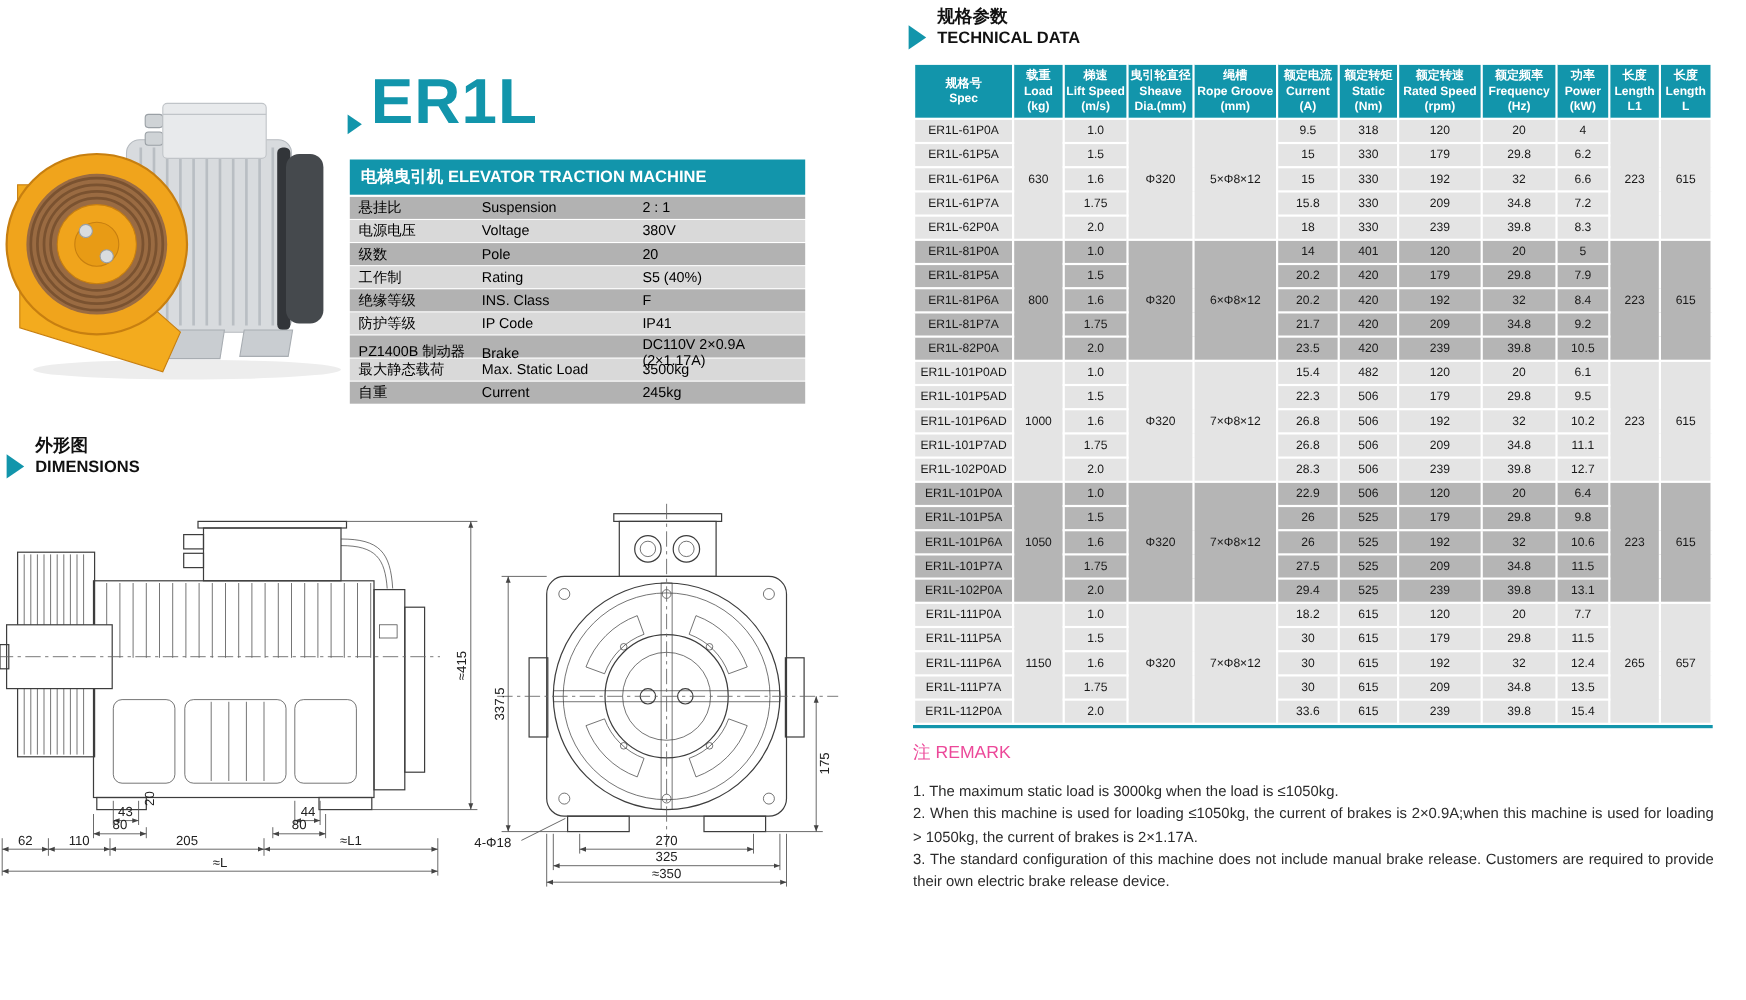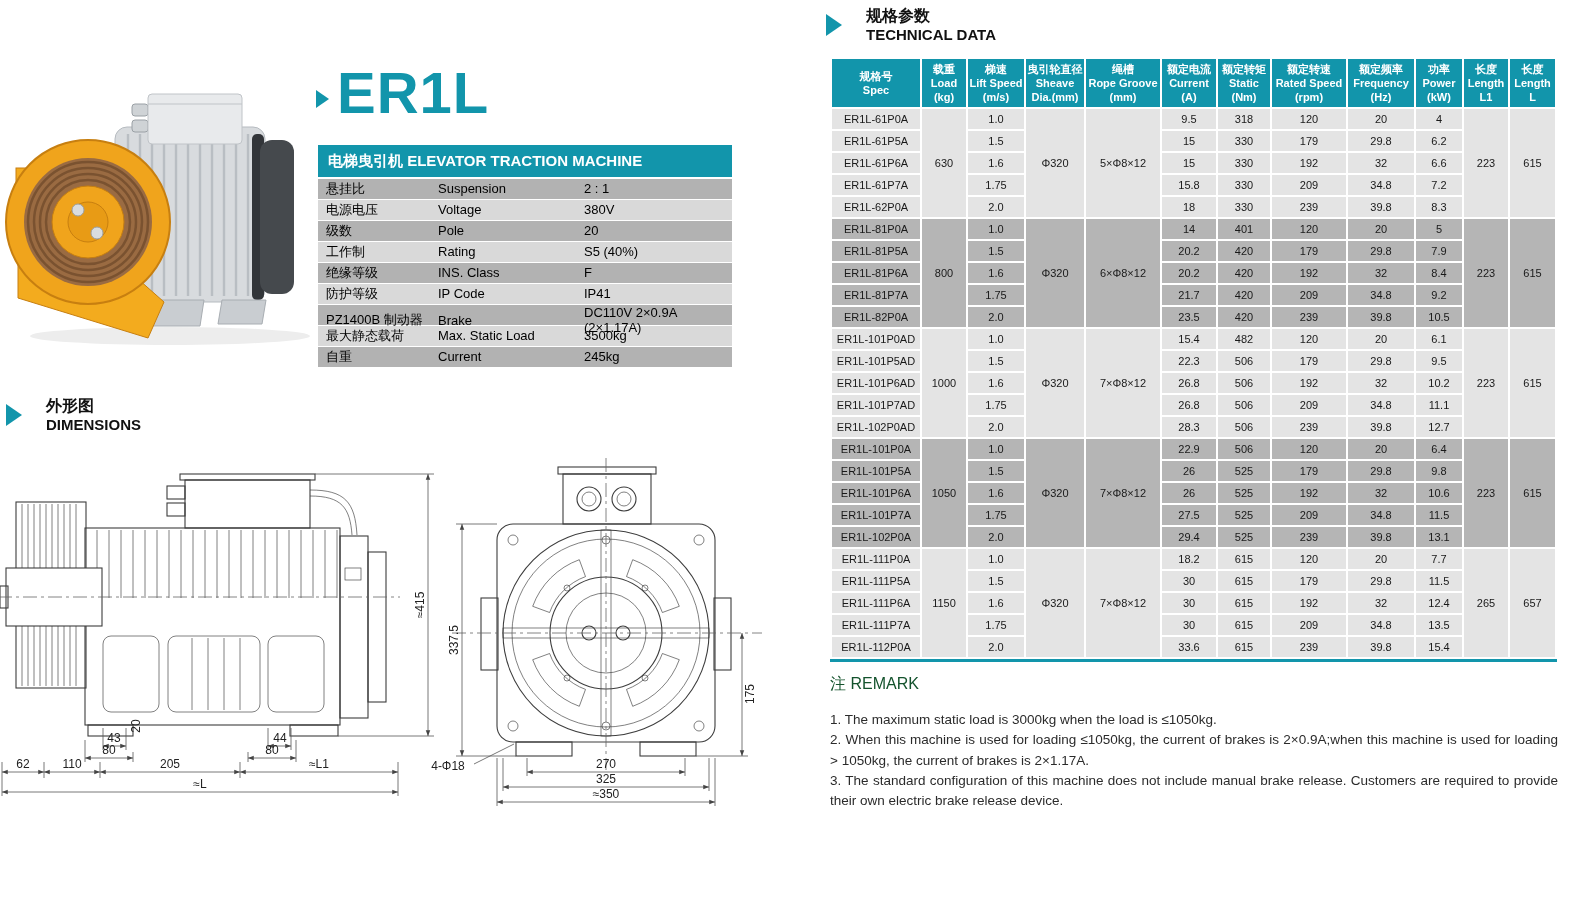--- a/index.html
+++ b/index.html
@@ -2,34 +2,34 @@
 <html style="--accent: #1295ab;"><head>
 <meta charset="utf-8">
 <style>
   *{box-sizing:border-box;margin:0;padding:0}
   html,body{width:1587px;height:909px;background:#fff;overflow:hidden;
     font-family:"Liberation Sans","DejaVu Sans",sans-serif;color:#1b1b1b}
   .abs{position:absolute}
 
   
   .photo{left:0;top:52px;width:322px;height:310px}
-  .er1l{left:316px;top:64px;display:flex;gap:8px;align-items:center}
+  .er1l{left:316px;top:64px;display:flex;gap:8px;align-items:flex-end}
   .er1l .tri-sm{width:0;height:0;border-left:13px solid var(--accent,#1295ab);
     border-top:9px solid transparent;border-bottom:9px solid transparent;margin-top:12px}
   .er1l h1{font-size:58px;line-height:1;color:var(--accent,#1295ab);font-weight:bold;letter-spacing:1px}
 
   .spec-card{left:318px;top:145px;width:414px}
   .spec-header{background:var(--accent,#1295ab);color:#fff;font-size:15px;font-weight:bold;
     padding:7px 10px;line-height:1.2;margin-bottom:2px}
   .spec-row{display:grid;grid-template-columns:112px 146px auto;align-items:center;
     height:19.5px;margin-bottom:1.5px;font-size:13px;padding-left:8px;color:#000000}
   .spec-row.dark{background:#b2b2b2}
   .spec-row.light{background:#d9d9d9}
 
-  .sec-head{display:flex;gap:24px;align-items:center}
+  .sec-head{display:flex;gap:10px;align-items:flex-end}
   .sec-head .tri{width:0;height:0;border-left:16px solid var(--accent,#1295ab);
     border-top:11px solid transparent;border-bottom:11px solid transparent}
   .sec-zh{font-size:16px;font-weight:bold;color:#111;line-height:1.25}
   .sec-en{font-size:15px;font-weight:bold;color:#111;line-height:1.25}
   .dims-head{left:6px;top:396px}
   .tech-head{left:826px;top:6px}
 
   .drawing{left:0;top:440px;width:810px;height:372px}
   .ln{stroke:#3d3d3d;fill:none;stroke-width:1.1}
   .thin{stroke-width:.65}
@@ -43,21 +43,21 @@
   th{background:var(--accent,#1295ab);color:#fff;font-size:11px;font-weight:bold;
     line-height:1.3;height:50px;vertical-align:middle;text-align:center;padding:2px 0;
     border:2px solid #fff}
   td{font-size:11px;text-align:center;height:20px;line-height:20px;padding:0 1px;
     border:2px solid #fff;color:#191919}
   .c-light{background:#e4e4e4}
   .c-dark{background:#b5b5b5}
 
   
   .remark{left:830px;top:674px;width:728px}
-  .remark-title{color:#14532d;font-size:16px;margin-bottom:0}
+  .remark-title{color:#ec4899;font-size:16px;margin-bottom:0}
   .remark-zh div{font-size:13.5px;color:#3a3a3a;line-height:1.62}
   .remark-en{margin-top:15px}
   .remark-en div{font-size:13.5px;color:#2b2b2b;line-height:1.5;text-align:justify}
 </style>
 </head>
 <body>
 
 <div class="abs photo">
   <svg width="322" height="310" viewBox="0 0 322 310">
     <ellipse cx="170" cy="284" rx="140" ry="9" fill="#ededed"></ellipse>

